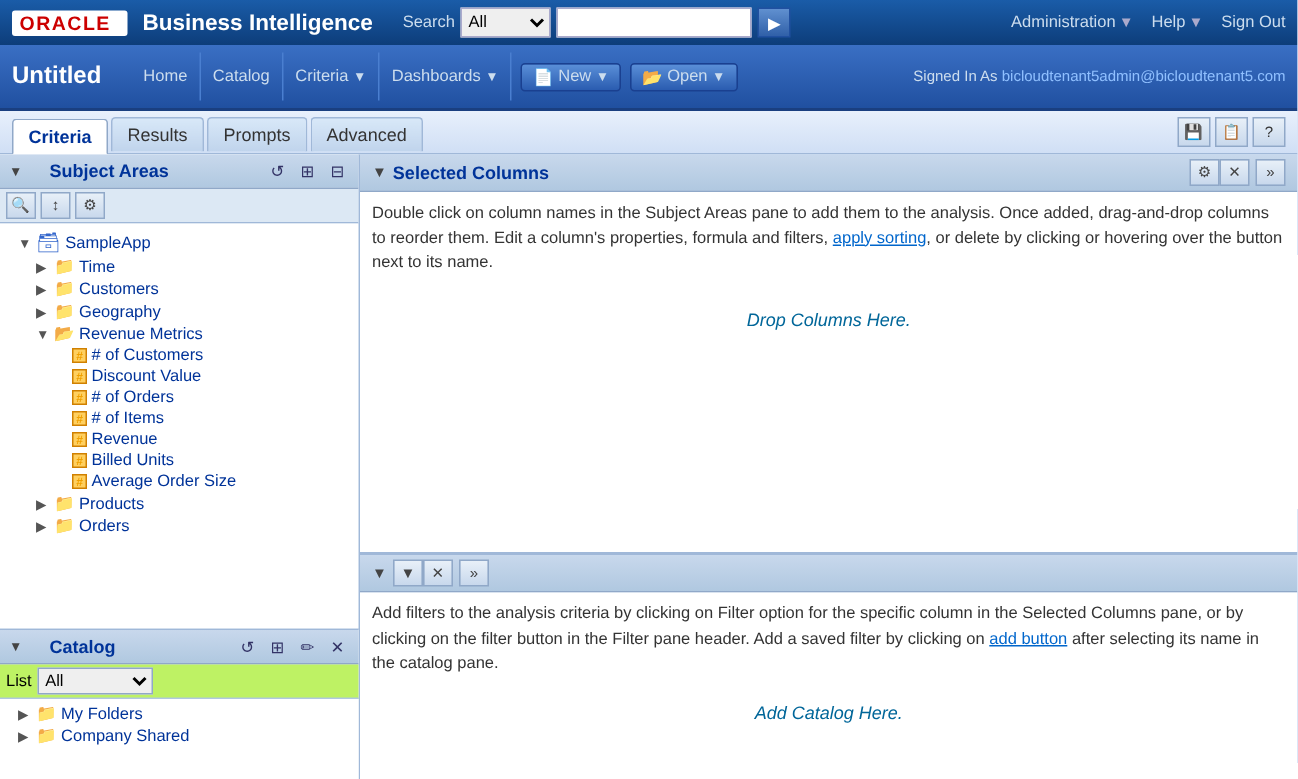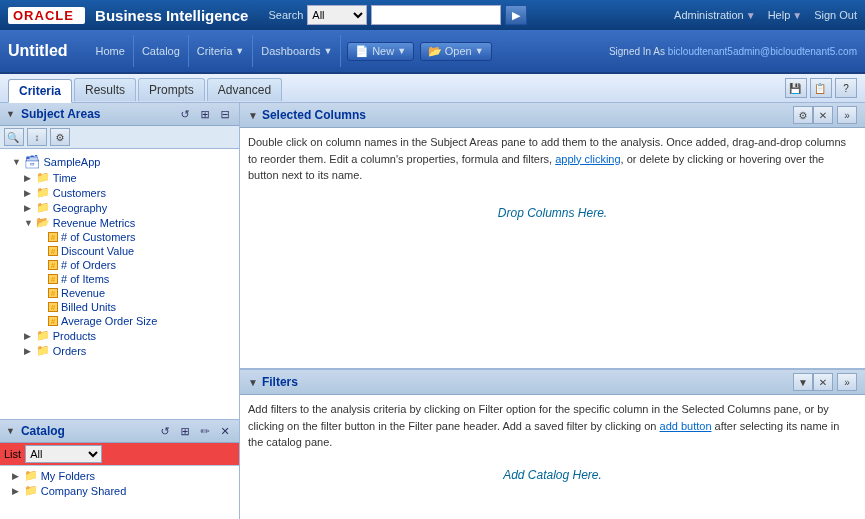--- a/index.html
+++ b/index.html
@@ -175,20 +175,21 @@
       padding: 3px 6px;
       display: flex;
       align-items: center;
       gap: 4px;
     }
     .panel-header-title {
       font-size: 12px;
       font-weight: bold;
       color: #003399;
       flex: 1;
+      margin-left: 12px;
     }
     .panel-header-icon {
       font-size: 14px;
       cursor: pointer;
       color: #336;
       padding: 1px;
     }
     .panel-toolbar {
       background: #dce8f4;
       border-bottom: 1px solid #a0b8d8;
@@ -226,21 +227,21 @@
     }
     .catalog-toolbar {
       background: linear-gradient(to bottom, #c8d8ec, #b0c8e0);
       border-bottom: 1px solid #90a8c8;
       padding: 3px 6px;
       display: flex;
       align-items: center;
       gap: 4px;
     }
     .catalog-filter-row {
-      background: #ef4444;
+      background: #bef264;
       border-bottom: 1px solid #b0c8e0;
       padding: 2px 4px;
       display: flex;
       align-items: center;
       gap: 4px;
       font-size: 11px;
     }
     .catalog-filter-row select {
       height: 18px;
       font-size: 11px;
@@ -551,33 +552,32 @@
       <div class="section-header">
         <span class="section-header-collapse">▼</span>
         <span class="section-title">Selected Columns</span>
         <button class="btn-icon" title="Options" style="margin-left:4px;">⚙</button>
         <button class="btn-icon" title="Delete All">✕</button>
         <button class="btn-icon" title="Expand" style="margin-left:4px;">»</button>
       </div>
       <div class="section-content">
         <p>
           Double click on column names in the Subject Areas pane to add them to the analysis. Once added, drag-and-drop columns
-          to reorder them. Edit a column's properties, formula and filters, <span class="blue-link">apply clicking</span>, or delete by clicking or hovering over the
+          to reorder them. Edit a column's properties, formula and filters, <span class="blue-link">apply sorting</span>, or delete by clicking or hovering over the
           button next to its name.
         </p>
         <div class="drop-target">
           <span>Drop Columns Here.</span>
         </div>
       </div>
     </div>
 
     <div id="filters-section">
       <div class="section-header">
         <span class="section-header-collapse">▼</span>
-        <span class="section-title">Filters</span>
         <button class="btn-icon" title="Filter Options">▼</button>
         <button class="btn-icon" title="Delete All Filters">✕</button>
         <button class="btn-icon" title="Expand" style="margin-left:4px;">»</button>
       </div>
       <div class="section-content">
         <p>
           Add filters to the analysis criteria by clicking on Filter option for the specific column in the Selected Columns pane, or by
           clicking on the filter button in the Filter pane header. Add a saved filter by clicking on <span class="blue-link">add button</span> after selecting its name
           in the catalog pane.
         </p>

